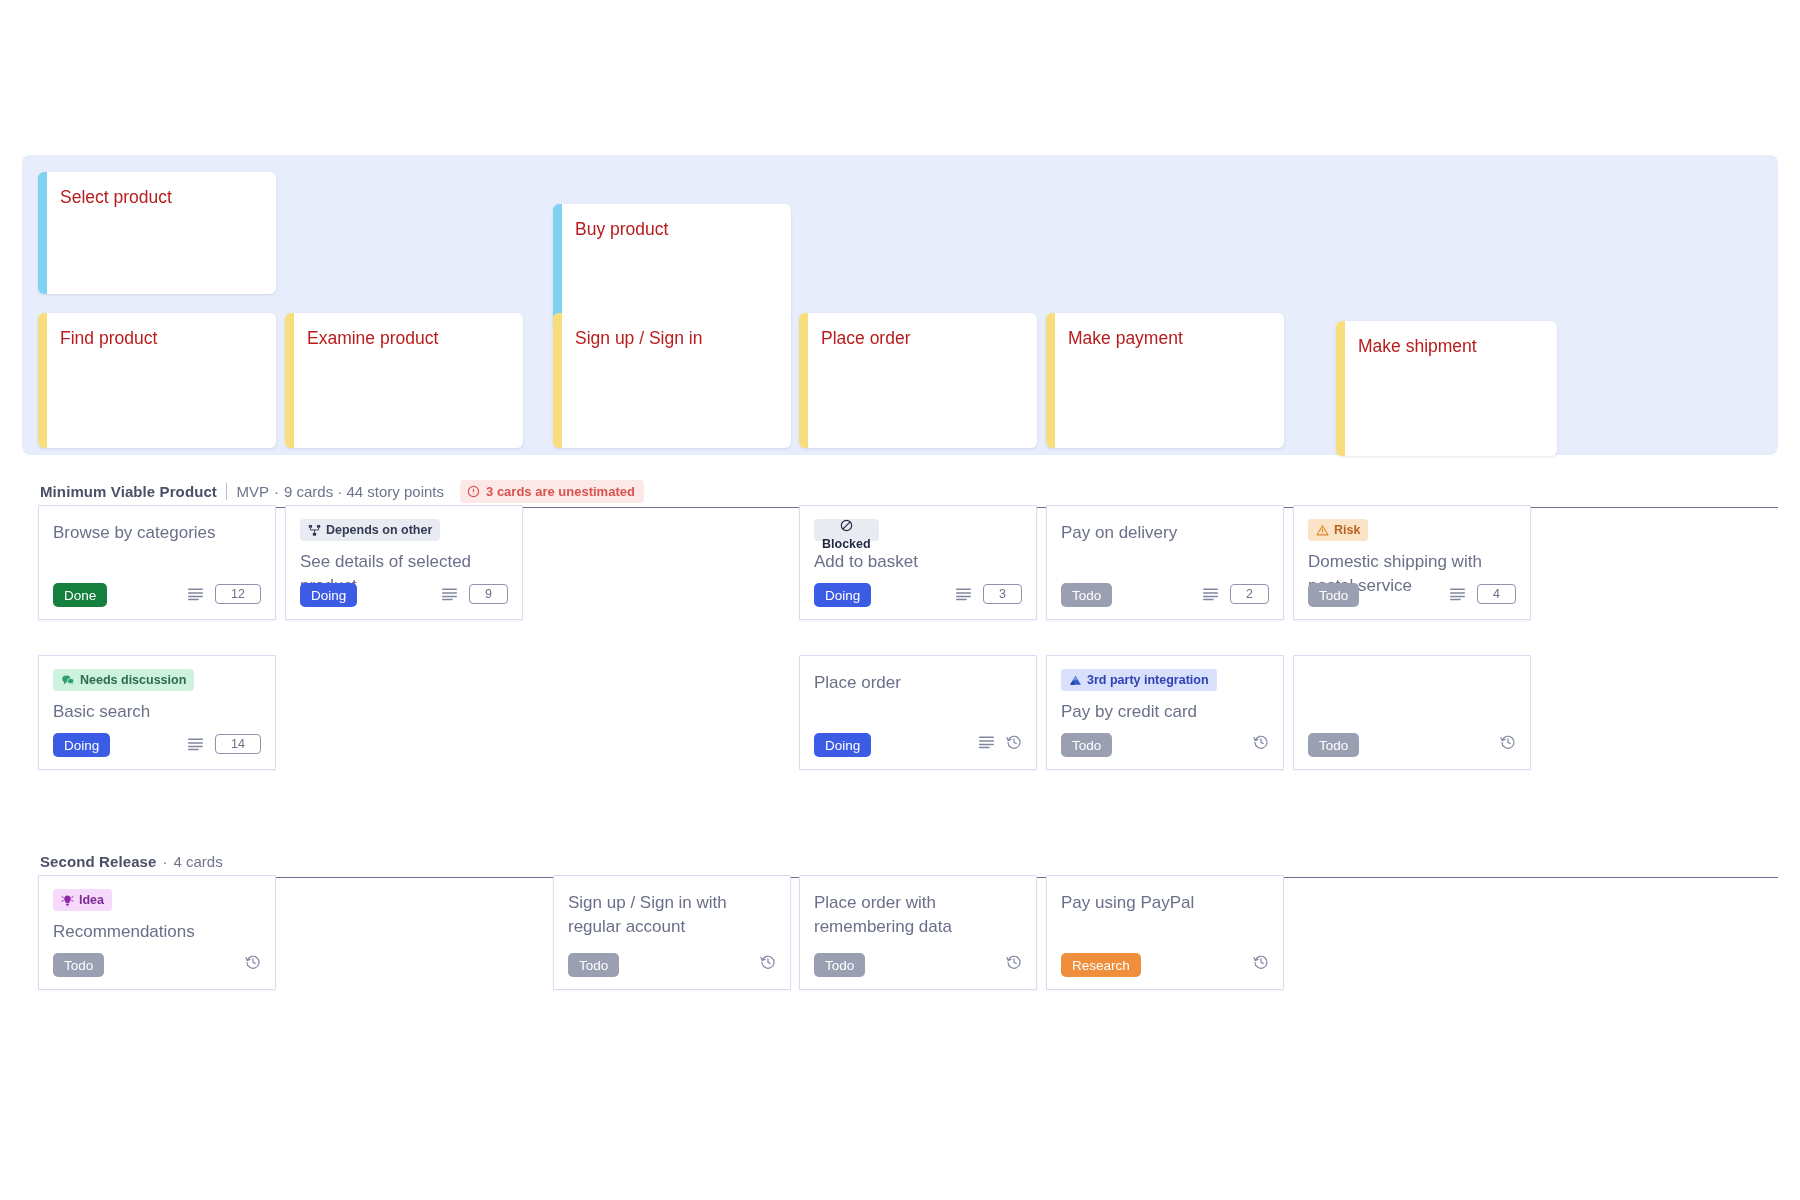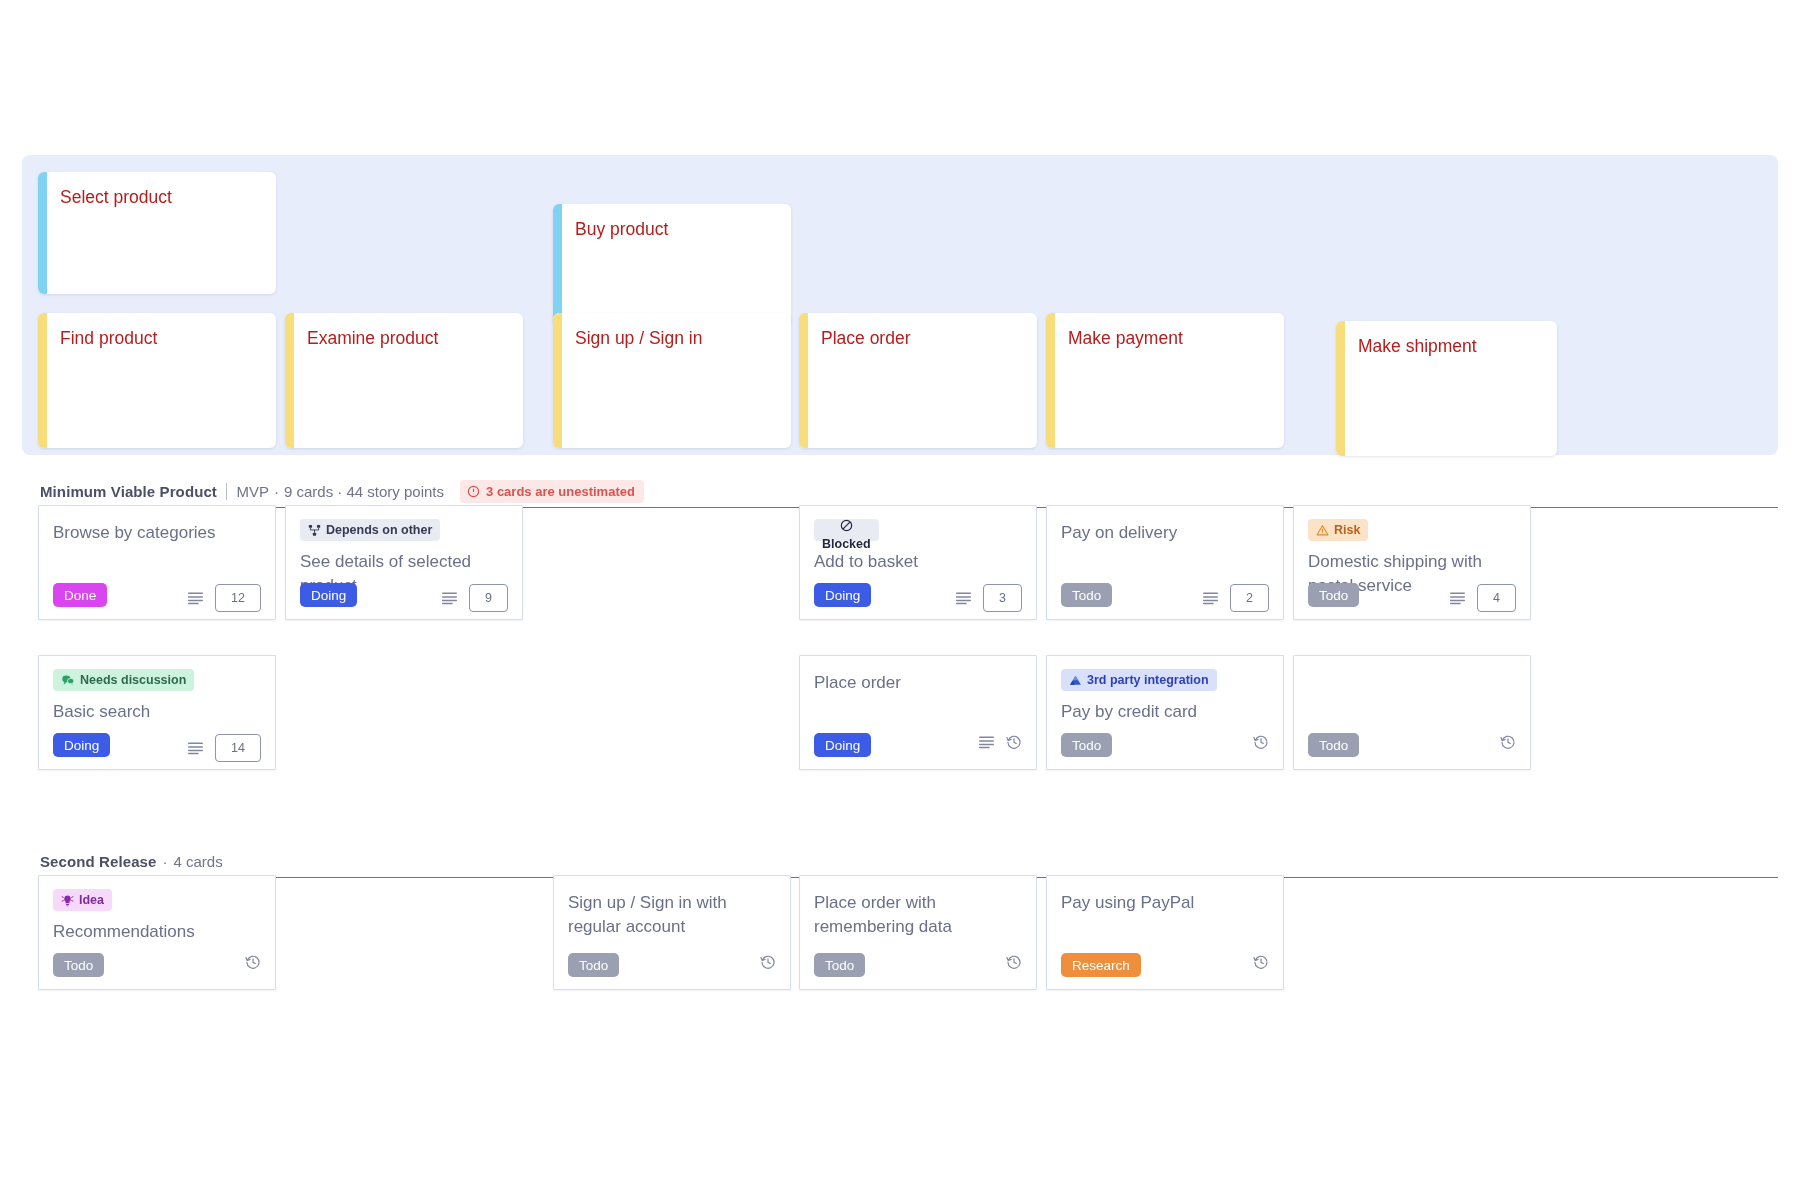--- a/index.html
+++ b/index.html
@@ -137,35 +137,35 @@
     left: 0; top: 0;
     height: 24px;
     display: inline-flex;
     align-items: center;
     padding: 0 11px;
     border-radius: 5px;
     font-size: 13.5px;
     color: #ffffff;
     font-weight: normal;
   }
-  .status.done     { background: #d946ef; }
+  .status.done     { background: #15803d; }
   .status.doing    { background: #3c5ce6; }
   .status.todo     { background: #9a9fb2; }
   .status.research { background: #ef8f3c; }
 
   .foot-icons {
     position: absolute;
     right: 0; top: 1px;
     display: flex;
     align-items: center;
     gap: 11px;
   }
   .ico-desc svg, .ico-clock svg { display: block; }
   .points {
-    min-width: 19px; height: 28px;
+    min-width: 19px; height: 20px;
     border: 1.3px solid #8e93ad;
     border-radius: 4px;
     display: inline-flex;
     align-items: center;
     justify-content: center;
     font-size: 12.5px;
     color: #6a7089;
     padding: 0 15px;
   }
 </style>

